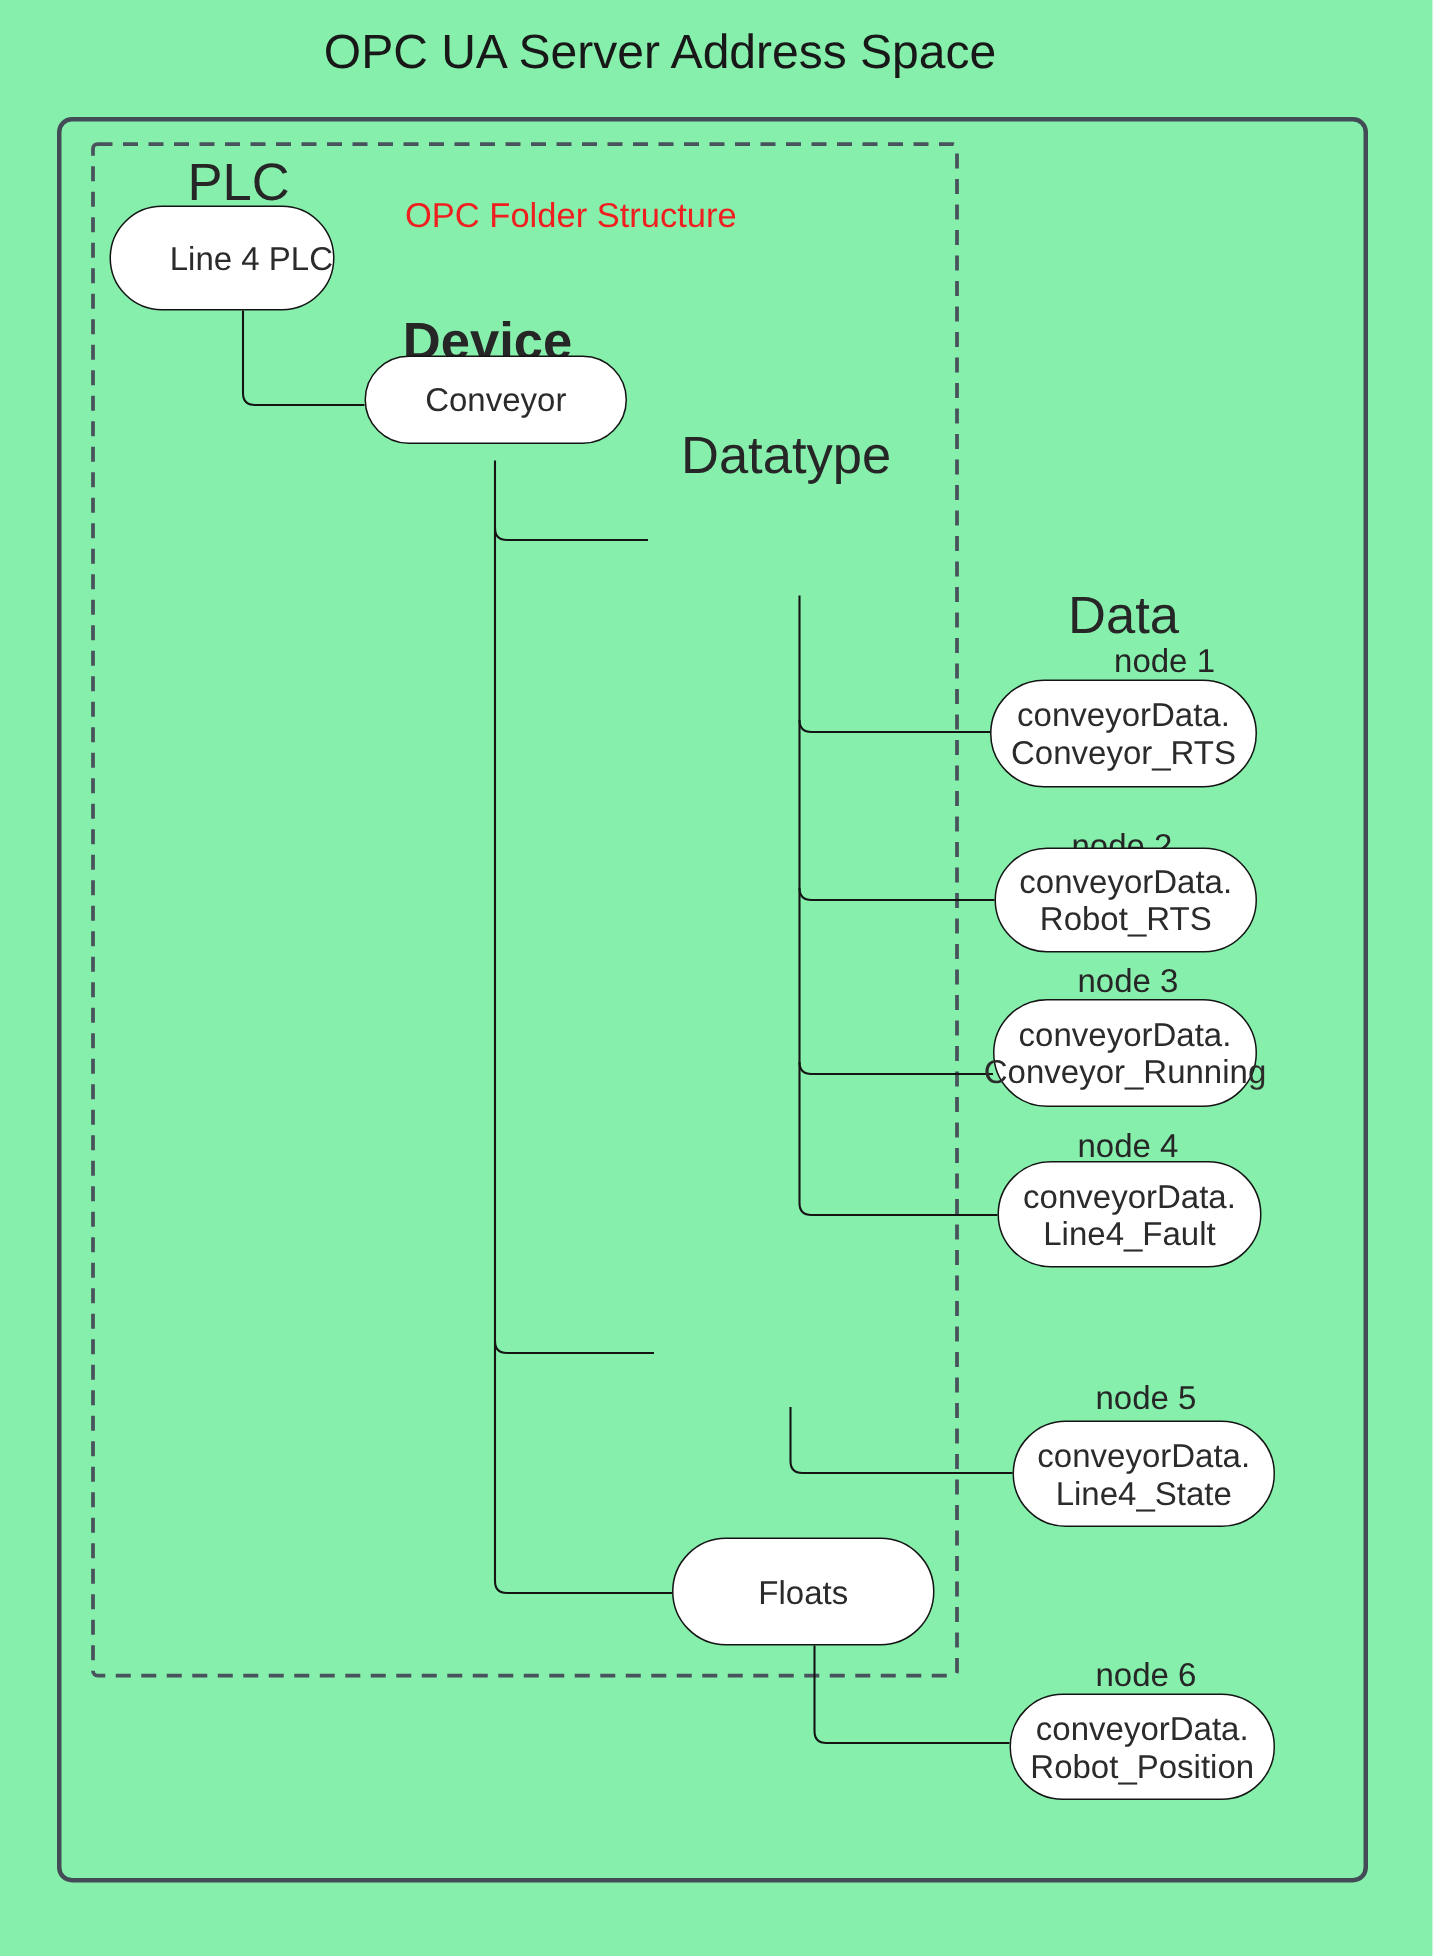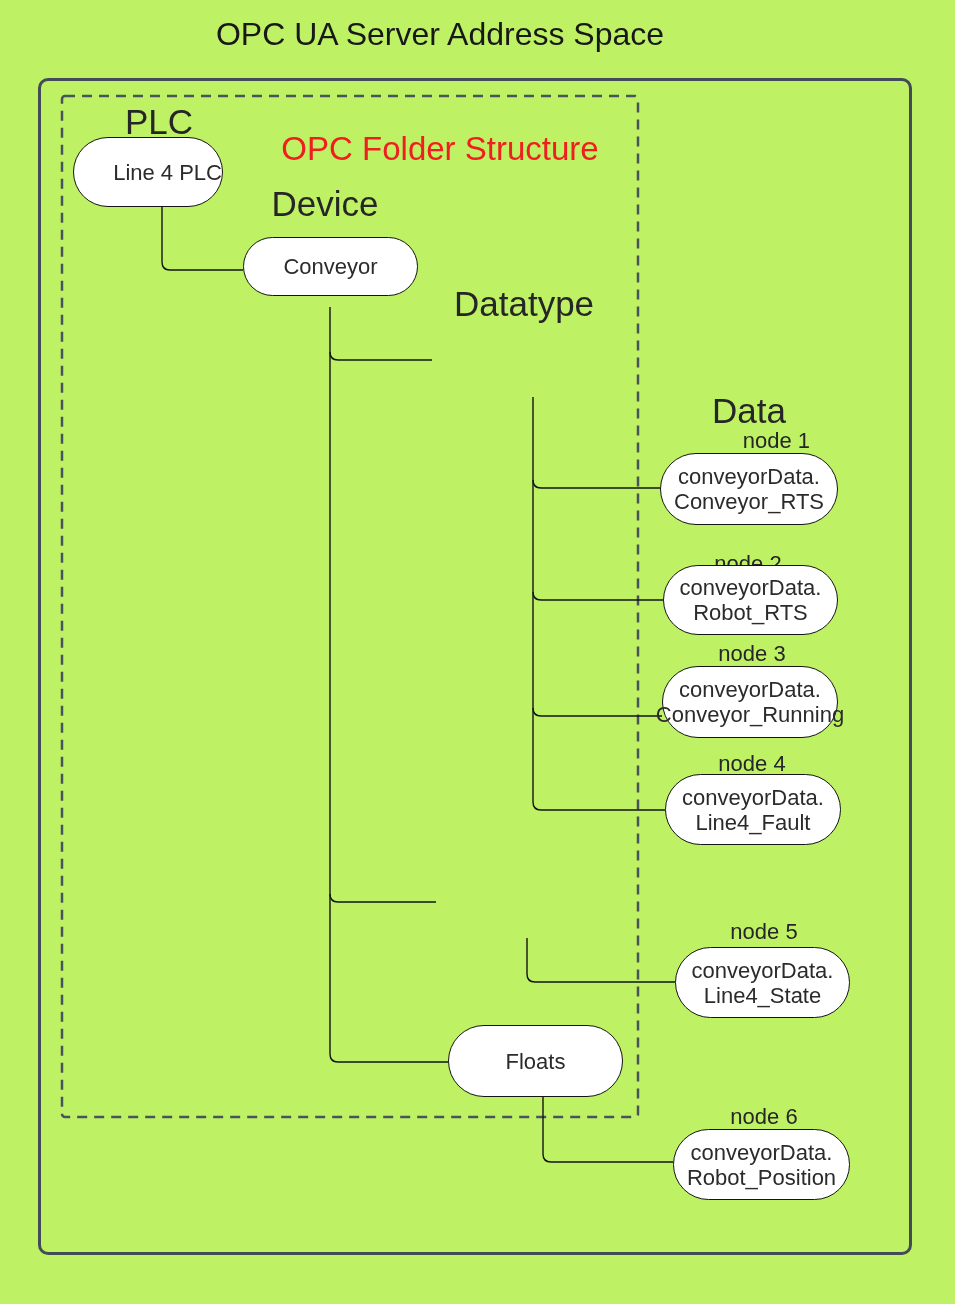--- a/index.html
+++ b/index.html
@@ -1,19 +1,19 @@
 <!DOCTYPE html>
 <html><head>
 <meta charset="utf-8">
 <style>
   html,body{margin:0;padding:0;background:#ffffff;}
   #canvas{
     position:relative;
     width:955px;height:1304px;
-    background:#bef264;
+    background:#86efac;
     font-family:"Liberation Sans", sans-serif;
     color:#2b2b2b;
     overflow:hidden;
   }
   .abs{position:absolute;}
   #page-title{
     left:0;top:16px;width:880px;
     text-align:center;
     font-size:32px;
     color:#181818;
@@ -27,22 +27,22 @@
   }
   #connector-svg{left:0;top:0;width:955px;height:1304px;pointer-events:none;}
   .group-label{
     font-size:35px;
     color:#262626;
     text-align:center;
     white-space:nowrap;
   }
   #folder-structure-label{
     left:270px;top:130px;width:340px;
-    text-align:center;
-    font-size:33px;
+    text-align:left;
+    font-size:23px;
     color:#f01f1f;
     white-space:nowrap;
   }
   .pill{
     background:#ffffff;
     border:1.5px solid #141414;
     border-radius:37px;
     display:flex;
     flex-direction:column;
     align-items:center;
@@ -66,21 +66,21 @@
   #node-dints     {left:436px;top:866px;width:172px;height:72px;}
   #node-floats    {left:448px;top:1025px;width:175px;height:72px;}
   #data-node-1{left:660px;top:453px;width:178px;height:72px;}
   #data-node-2{left:663px;top:565px;width:175px;height:70px;}
   #data-node-3{left:662px;top:666px;width:176px;height:72px;}
   #data-node-4{left:665px;top:774px;width:176px;height:71px;}
   #data-node-5{left:675px;top:947px;width:175px;height:71px;}
   #data-node-6{left:673px;top:1129px;width:177px;height:71px;}
   
   #group-label-plc     {left:109px;top:102px;width:100px;}
-  #group-label-device  {left:255px;top:184px;width:140px;}
+  #group-label-device  {left:255px;top:208px;width:140px;font-weight:bold;}
   #group-label-datatype{left:454px;top:284px;width:140px;}
   #group-label-data    {left:689px;top:391px;width:120px;}
   
   #data-node-label-1{left:690px;top:428px;width:120px;text-align:right;}
   #data-node-label-2{left:688px;top:535px;width:120px;margin-top:16px;}
   #data-node-label-3{left:692px;top:641px;width:120px;}
   #data-node-label-4{left:692px;top:751px;width:120px;}
   #data-node-label-5{left:704px;top:919px;width:120px;}
   #data-node-label-6{left:704px;top:1104px;width:120px;}
 </style>

